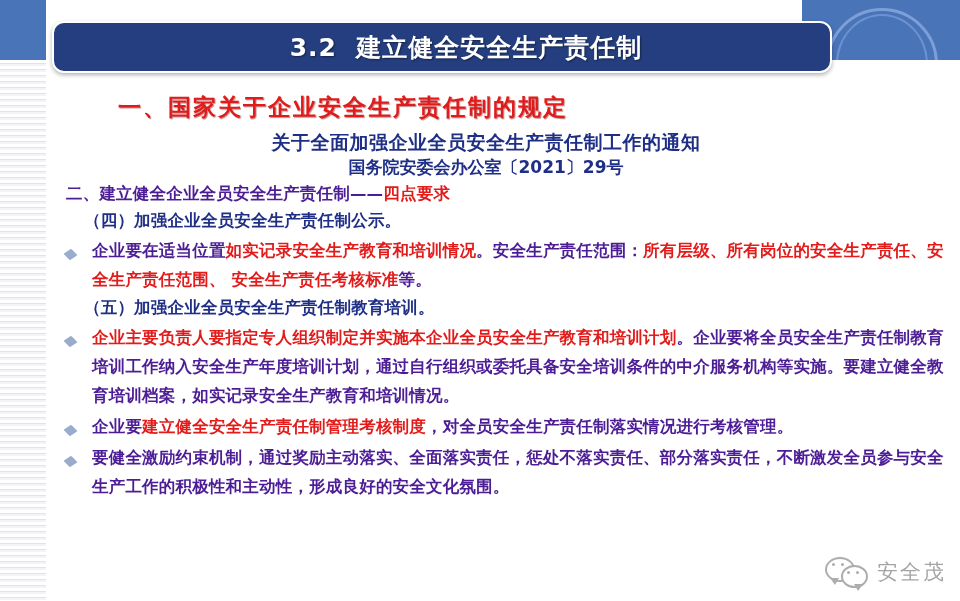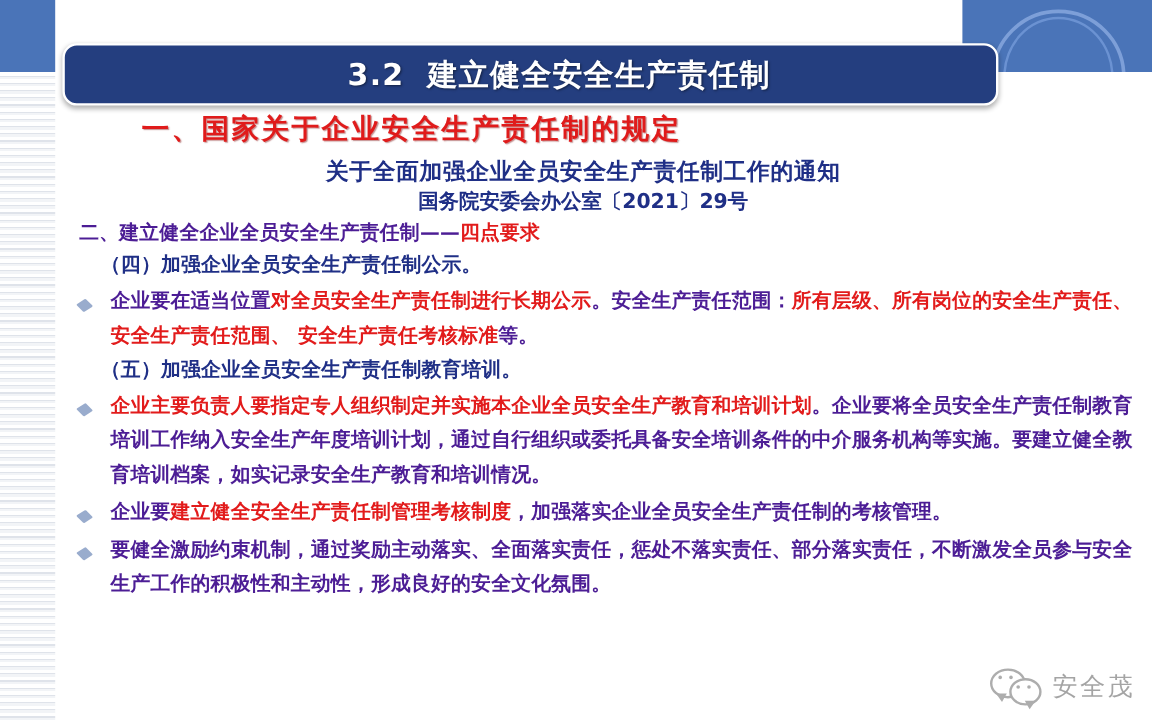--- a/index.html
+++ b/index.html
@@ -75,21 +75,21 @@
       #dfe3ea 4px,
       #f2f4f7 4px,
       #f2f4f7 6px
     );
   }
 
   
   .title-bar {
     position: absolute;
     left: 52px;
-    top: 36px;
+    top: 21px;
     width: 780px;
     height: 52px;
     background: #243e7f;
     border: 2px solid #ffffff;
     border-radius: 12px;
     box-sizing: border-box;
     box-shadow: 0 2px 4px rgba(0,0,0,0.30);
     display: flex;
     align-items: center;
     justify-content: center;
@@ -295,36 +295,36 @@
     <div class="body-block">
 
       <div class="ln sec">
         <span class="blue">二、建立健全企业全员安全生产责任制——</span><span class="red">四点要求</span>
       </div>
 
       <div class="ln indent-1">（四）加强企业全员安全生产责任制公示。</div>
       <div class="bullet-row">
         <div class="bullet-icon"><span></span></div>
         <div class="bullet-body">
-          <span class="blue">企业要在适当位置</span><span class="red">对全员安全生产责任制进行长期公示</span><span class="blue">。安全生产责任范围：</span><span class="red">所有层级、所有岗位的安全生产责任、安全生产责任范围、 安全生产责任考核标准</span><span class="blue">等。</span>
+          <span class="blue">企业要在适当位置</span><span class="red">如实记录安全生产教育和培训情况</span><span class="blue">。安全生产责任范围：</span><span class="red">所有层级、所有岗位的安全生产责任、安全生产责任范围、 安全生产责任考核标准</span><span class="blue">等。</span>
         </div>
       </div>
 
       <div class="ln indent-1">（五）加强企业全员安全生产责任制教育培训。</div>
       <div class="bullet-row">
         <div class="bullet-icon"><span></span></div>
         <div class="bullet-body">
           <span class="red">企业主要负责人要指定专人组织制定并实施本企业全员安全生产教育和培训计划</span><span class="blue">。企业要将全员安全生产责任制教育培训工作纳入安全生产年度培训计划，通过自行组织或委托具备安全培训条件的中介服务机构等实施。要建立健全教育培训档案，如实记录安全生产教育和培训情况。</span>
         </div>
       </div>
 
       <div class="bullet-row">
         <div class="bullet-icon"><span></span></div>
         <div class="bullet-body">
-          <span class="blue">企业要</span><span class="red">建立健全安全生产责任制管理考核制度</span><span class="blue">，加强落实企业全员安全生产责任制的考核管理。</span>
+          <span class="blue">企业要</span><span class="red">建立健全安全生产责任制管理考核制度</span><span class="blue">，对全员安全生产责任制落实情况进行考核管理。</span>
         </div>
       </div>
       <div class="bullet-row">
         <div class="bullet-icon"><span></span></div>
         <div class="bullet-body">
           <span class="blue">要健全激励约束机制，通过奖励主动落实、全面落实责任，惩处不落实责任、部分落实责任，不断激发全员参与安全生产工作的积极性和主动性，形成良好的安全文化氛围。</span>
         </div>
       </div>
 
     </div>

